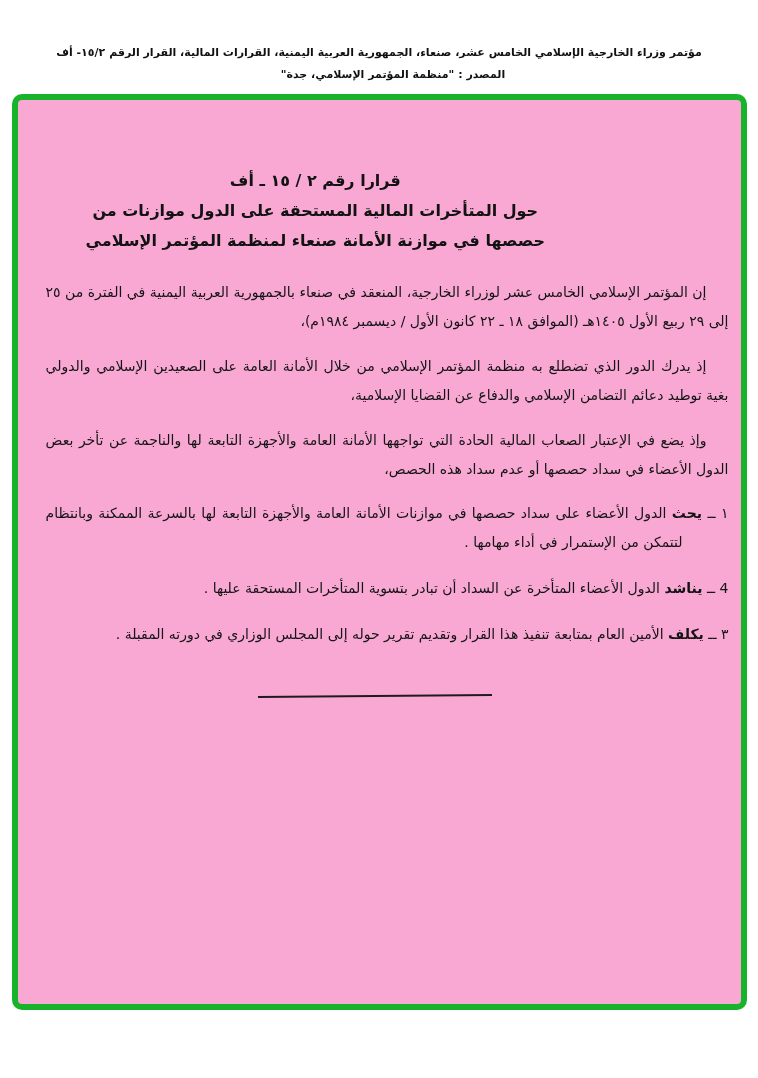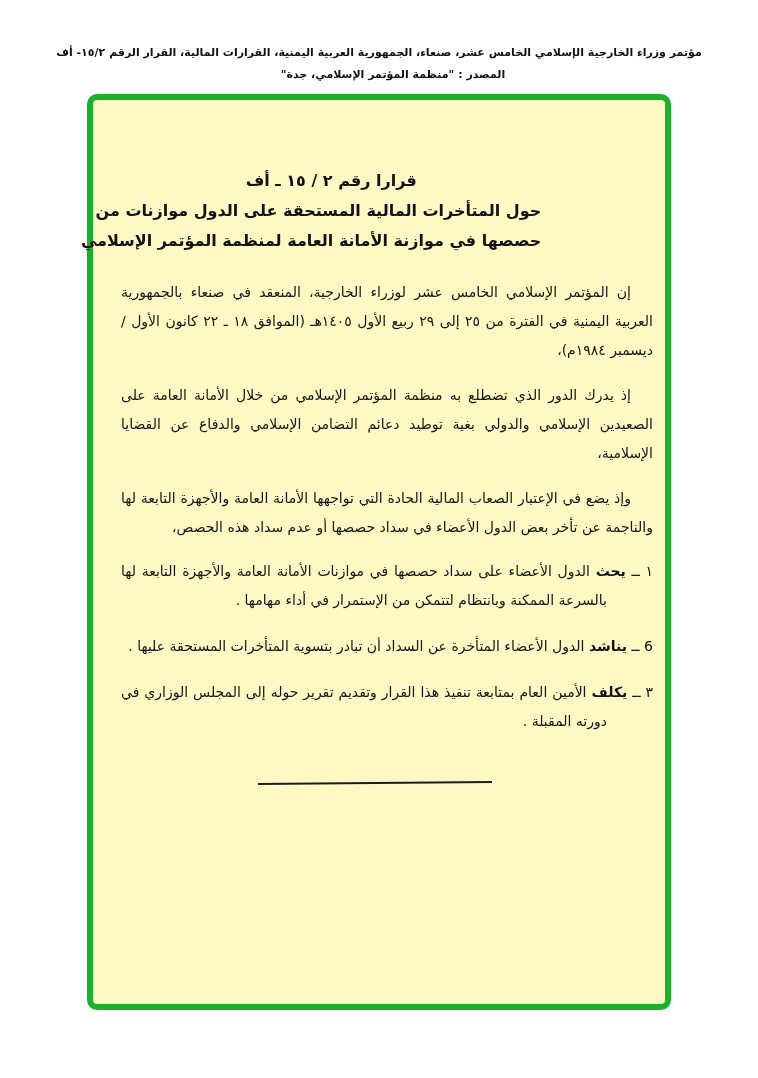--- a/index.html
+++ b/index.html
@@ -30,26 +30,26 @@
   }
   .hdr-line2 {
     margin-top: 9px;
     font-size: 11px;
     color: #111;
     transform: translateX(14px);
   }
   
   .frame {
     box-sizing: border-box;
-    width: 584px;
+    width: 735px;
     height: 916px;
     margin: 13px auto 0 auto;
     border: 6px solid #17b42b;
     border-radius: 10px;
-    background: #fef9c3;
+    background: #f9a8d4;
     padding: 66px 12px 0 28px;
     direction: rtl;
   }
   .doc {
     font-size: 14px;
     line-height: 29px;
     text-align: justify;
     color: #141414;
   }
   
@@ -94,29 +94,29 @@
   <div class="hdr-line1">مؤتمر وزراء الخارجية الإسلامي الخامس عشر، صنعاء، الجمهورية العربية اليمنية، القرارات المالية، القرار الرقم ٢‏/١٥- أف</div>
   <div class="hdr-line2">المصدر :  "منظمة المؤتمر الإسلامي، جدة"</div>
 </div>
 
 <div class="frame">
   <div class="doc">
 
     <div class="title-wrap">
       <div class="title-line">قرارا رقم ٢ / ١٥ ـ أف</div>
       <div class="title-line">حول المتأخرات المالية المستحقة على الدول موازنات من</div>
-      <div class="title-line">حصصها في موازنة الأمانة العامة لمنظمة المؤتمر الإسلامي</div>
+      <div class="title-line">حصصها في موازنة الأمانة صنعاء لمنظمة المؤتمر الإسلامي</div>
     </div>
 
     <p class="para">إن المؤتمر الإسلامي الخامس عشر لوزراء الخارجية، المنعقد في صنعاء بالجمهورية العربية اليمنية في الفترة من ٢٥ إلى ٢٩ ربيع الأول ١٤٠٥هـ (الموافق ١٨ ـ ٢٢ كانون الأول / ديسمبر ١٩٨٤م)،</p>
     <p class="para">إذ يدرك الدور الذي تضطلع به منظمة المؤتمر الإسلامي من خلال الأمانة العامة على الصعيدين الإسلامي والدولي بغية توطيد دعائم التضامن الإسلامي والدفاع عن القضايا الإسلامية،</p>
     <p class="para">وإذ يضع في الإعتبار الصعاب المالية الحادة التي تواجهها الأمانة العامة والأجهزة التابعة لها والناجمة عن تأخر بعض الدول الأعضاء في سداد حصصها أو عدم سداد هذه الحصص،</p>
 
     <div class="item"><span class="item-num">١ ــ</span> <span class="item-verb">يحث</span> <span class="item-text">الدول الأعضاء على سداد حصصها في موازنات الأمانة العامة والأجهزة التابعة لها بالسرعة الممكنة وبانتظام لتتمكن من الإستمرار في أداء مهامها .</span></div>
 
-    <div class="item"><span class="item-num">6 ــ</span> <span class="item-verb">يناشد</span> <span class="item-text">الدول الأعضاء المتأخرة عن السداد أن تبادر بتسوية المتأخرات المستحقة عليها .</span></div>
+    <div class="item"><span class="item-num">4 ــ</span> <span class="item-verb">يناشد</span> <span class="item-text">الدول الأعضاء المتأخرة عن السداد أن تبادر بتسوية المتأخرات المستحقة عليها .</span></div>
 
     <div class="item"><span class="item-num">٣ ــ</span> <span class="item-verb">يكلف</span> <span class="item-text">الأمين العام بمتابعة تنفيذ هذا القرار وتقديم تقرير حوله إلى المجلس الوزاري في دورته المقبلة .</span></div>
 
     <div class="divider"></div>
 
   </div>
 </div>
 
 </body></html>

